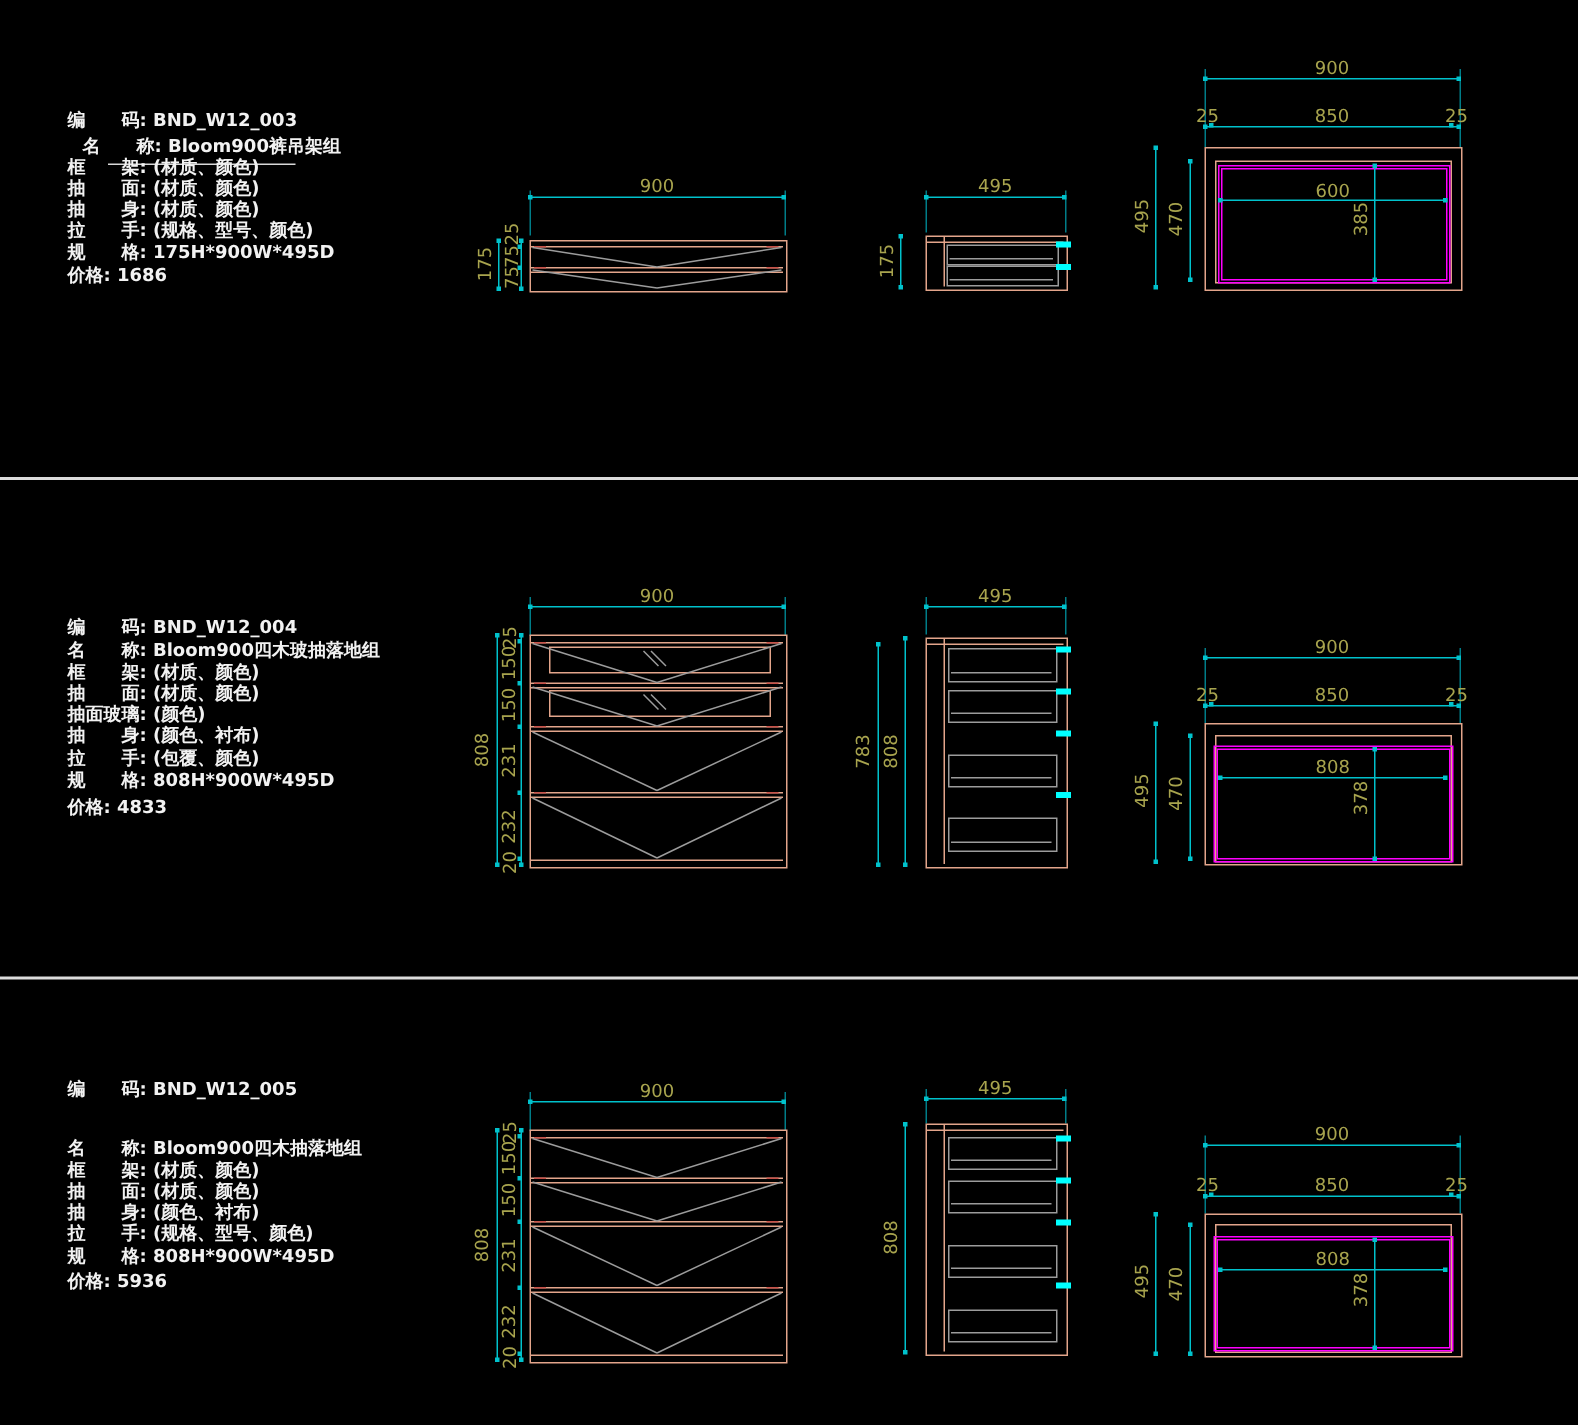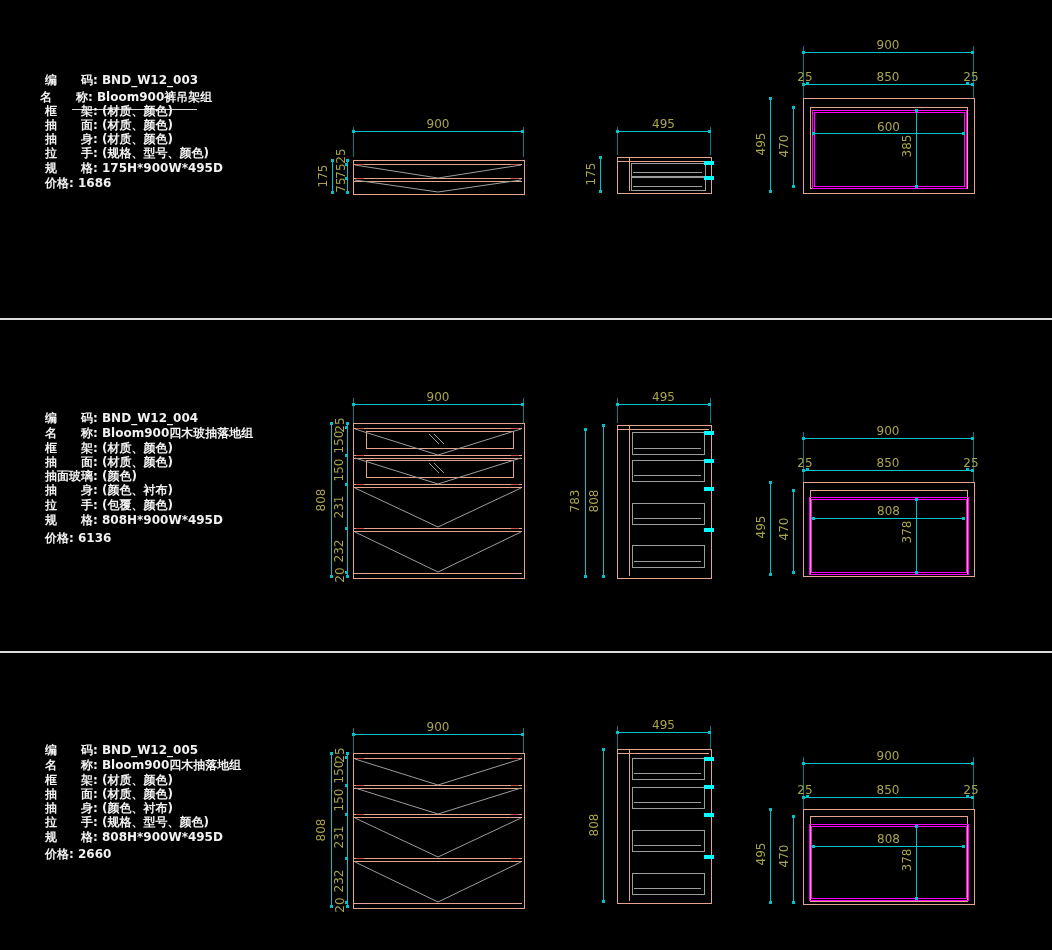--- a/index.html
+++ b/index.html
@@ -37,21 +37,21 @@
   svg.vv{position:absolute;}
 </style>
 </head>
 <body>
 
 <div class="stage">
 
   <div class="row">
     <div class="stray" style="left:72px;top:109px;width:125px;height:1px"></div>
     <div class="irow" style="left:45px;top:74px">编　　码: BND_W12_003</div>
-    <div class="irow" style="left:40px;top:91px">名　　称: Bloom900裤吊架组</div>
+    <div class="irow" style="left:55px;top:91px">名　　称: Bloom900裤吊架组</div>
     <div class="irow" style="left:45px;top:105px">框　　架: (材质、颜色)</div>
     <div class="irow" style="left:45px;top:119px">抽　　面: (材质、颜色)</div>
     <div class="irow" style="left:45px;top:133px">抽　　身: (材质、颜色)</div>
     <div class="irow" style="left:45px;top:147px">拉　　手: (规格、型号、颜色)</div>
     <div class="irow" style="left:45px;top:162px">规　　格: 175H*900W*495D</div>
     <div class="irow" style="left:45px;top:177px">价格: 1686</div>
 
     <div class="ext" style="left:353px;top:127px;width:1px;height:30px"></div>
     <div class="ext" style="left:523px;top:127px;width:1px;height:30px"></div>
     <div class="dl h" style="left:353px;top:131px;width:170px"></div>
@@ -123,21 +123,21 @@
 
   <div class="row">
     <div class="irow" style="left:45px;top:412px">编　　码: BND_W12_004</div>
     <div class="irow" style="left:45px;top:427px">名　　称: Bloom900四木玻抽落地组</div>
     <div class="irow" style="left:45px;top:442px">框　　架: (材质、颜色)</div>
     <div class="irow" style="left:45px;top:456px">抽　　面: (材质、颜色)</div>
     <div class="irow" style="left:45px;top:470px">抽面玻璃: (颜色)</div>
     <div class="irow" style="left:45px;top:484px">抽　　身: (颜色、衬布)</div>
     <div class="irow" style="left:45px;top:499px">拉　　手: (包覆、颜色)</div>
     <div class="irow" style="left:45px;top:514px">规　　格: 808H*900W*495D</div>
-    <div class="irow" style="left:45px;top:532px">价格: 6136</div>
+    <div class="irow" style="left:45px;top:532px">价格: 4833</div>
 
     <div class="ext" style="left:353px;top:398px;width:1px;height:26px"></div>
     <div class="ext" style="left:523px;top:398px;width:1px;height:26px"></div>
     <div class="dl h" style="left:353px;top:404px;width:170px"></div>
     <div class="dim c" style="left:353px;top:391px;width:170px">900</div>
     <div class="dl v" style="left:347px;top:423px;height:154px"></div>
     <div class="tick" style="left:345px;top:426px"></div>
     <div class="tick" style="left:345px;top:454px"></div>
     <div class="tick" style="left:345px;top:483px"></div>
     <div class="tick" style="left:345px;top:527px"></div>
@@ -228,28 +228,28 @@
     <div class="mag" style="left:811px;top:499px;width:154px;height:72px"></div>
     <div class="dl h" style="left:813px;top:518px;width:151px"></div>
     <div class="dim c" style="left:813px;top:505px;width:151px">808</div>
     <div class="dl v" style="left:916px;top:499px;height:74px"></div>
     <div class="dim v" style="left:907px;top:532px">378</div>
   </div>
 
   <div class="sep" style="top:651px"></div>
 
   <div class="row">
-    <div class="irow" style="left:45px;top:744px">编　　码: BND_W12_005</div>
+    <div class="irow" style="left:45px;top:720px">编　　码: BND_W12_005</div>
     <div class="irow" style="left:45px;top:759px">名　　称: Bloom900四木抽落地组</div>
     <div class="irow" style="left:45px;top:774px">框　　架: (材质、颜色)</div>
     <div class="irow" style="left:45px;top:788px">抽　　面: (材质、颜色)</div>
     <div class="irow" style="left:45px;top:802px">抽　　身: (颜色、衬布)</div>
     <div class="irow" style="left:45px;top:816px">拉　　手: (规格、型号、颜色)</div>
     <div class="irow" style="left:45px;top:831px">规　　格: 808H*900W*495D</div>
-    <div class="irow" style="left:45px;top:848px">价格: 2660</div>
+    <div class="irow" style="left:45px;top:848px">价格: 5936</div>
 
     <div class="ext" style="left:353px;top:728px;width:1px;height:26px"></div>
     <div class="ext" style="left:523px;top:728px;width:1px;height:26px"></div>
     <div class="dl h" style="left:353px;top:734px;width:170px"></div>
     <div class="dim c" style="left:353px;top:721px;width:170px">900</div>
     <div class="dl v" style="left:347px;top:753px;height:154px"></div>
     <div class="tick" style="left:345px;top:756px"></div>
     <div class="tick" style="left:345px;top:784px"></div>
     <div class="tick" style="left:345px;top:813px"></div>
     <div class="tick" style="left:345px;top:857px"></div>

